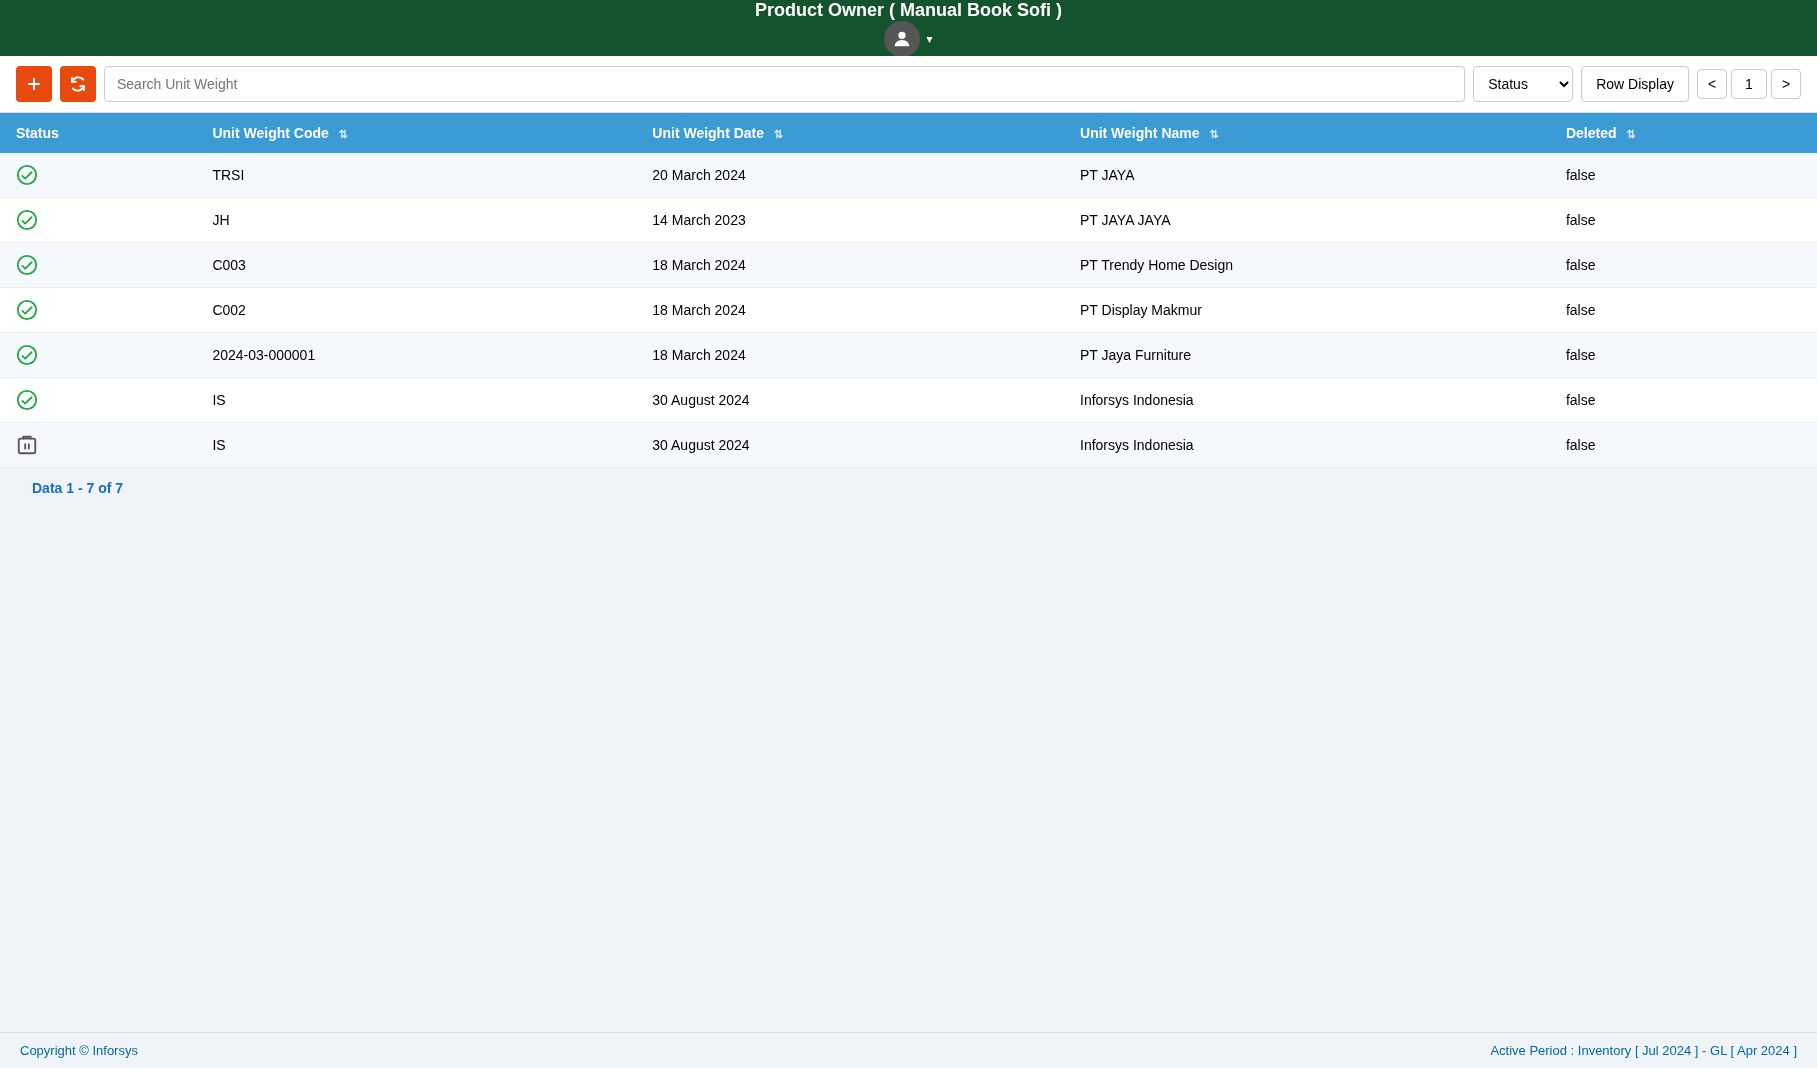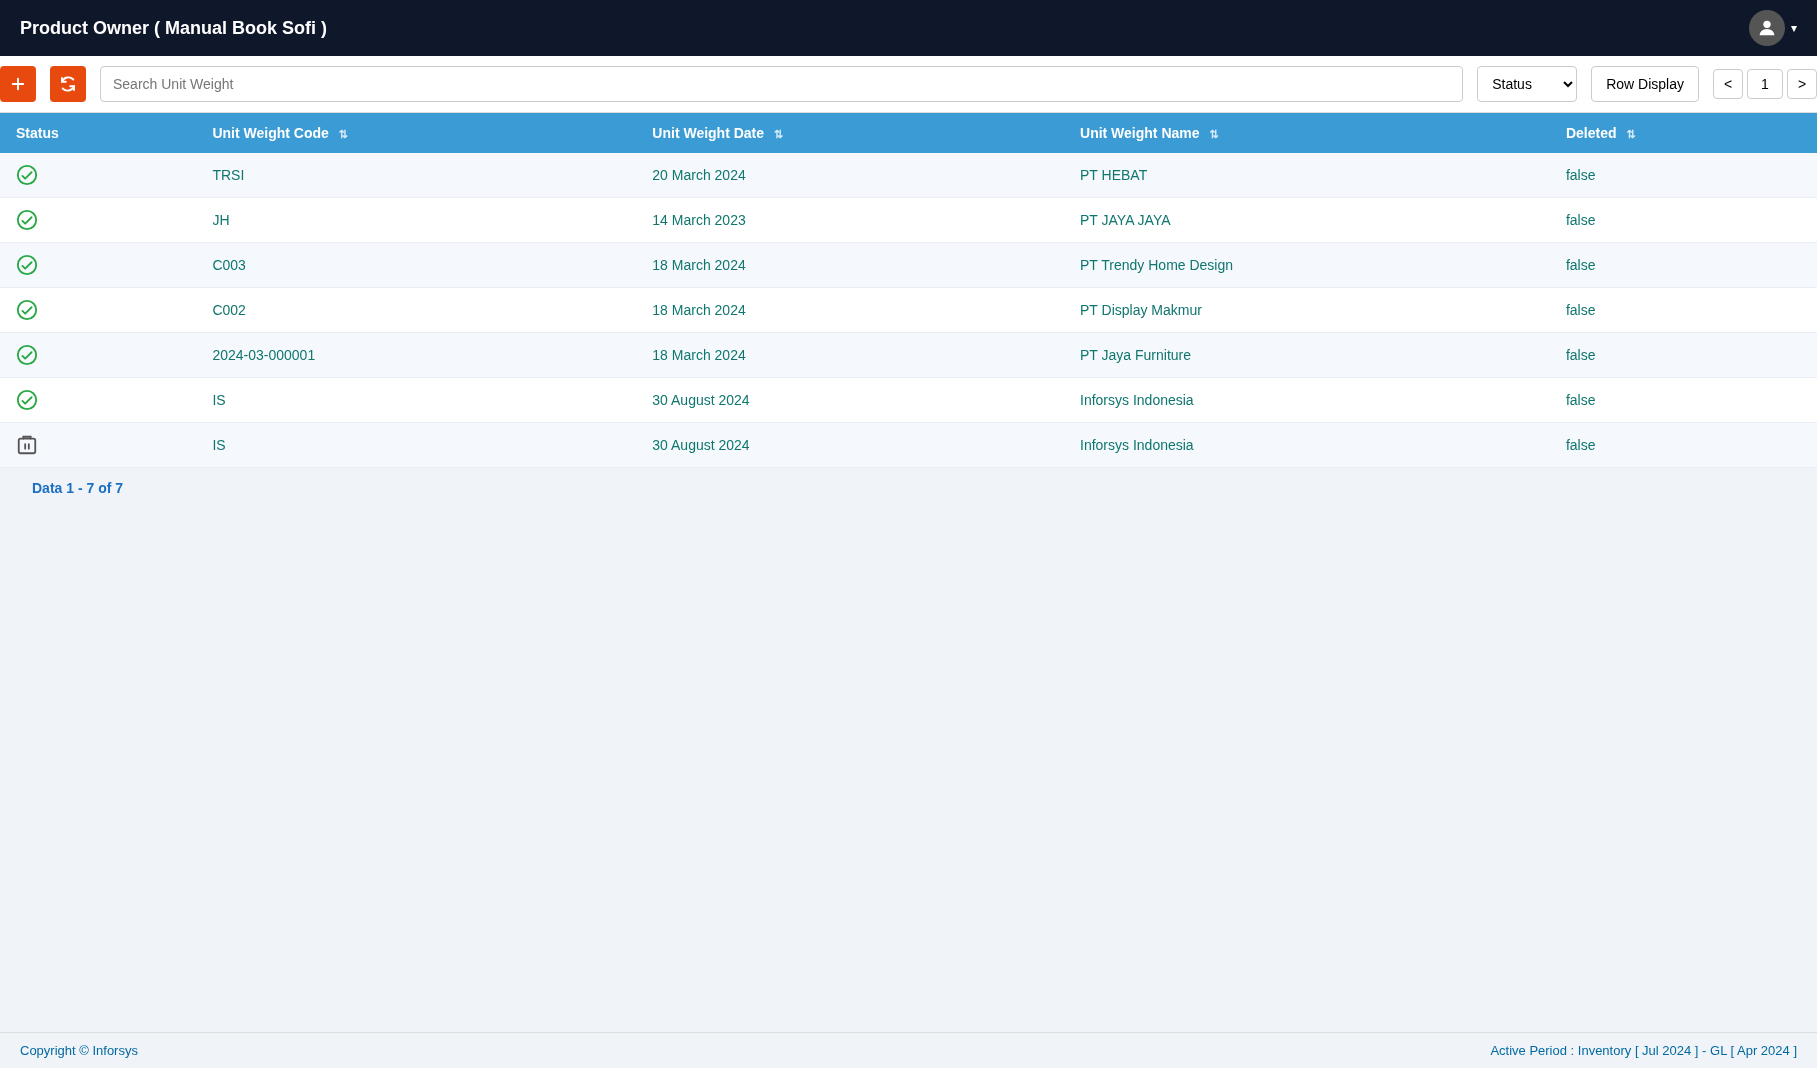--- a/index.html
+++ b/index.html
@@ -1,45 +1,46 @@
 <!DOCTYPE html>
 <html><head>
   <meta charset="utf-8">
   <style>
     * { box-sizing: border-box; margin: 0; padding: 0; }
     body { font-family: Arial, sans-serif; font-size: 14px; background: #f0f4f8; min-height: 1068px; display: flex; flex-direction: column; }
 
     
     .header {
-      background: #0f172a;
+      background: #14532d;
       color: white;
       padding: 0 20px;
       height: 56px;
       display: flex;
       align-items: center;
       justify-content: space-between;
+      flex-direction: column;
     }
     .header-title { font-size: 18px; font-weight: bold; }
     .header-user {
       display: flex; align-items: center; gap: 6px; cursor: pointer;
     }
     .avatar-circle {
       width: 36px; height: 36px; border-radius: 50%;
       background: #555; display: flex; align-items: center; justify-content: center;
       color: white; font-size: 18px;
     }
     .dropdown-arrow { color: white; font-size: 12px; }
 
     
     .toolbar {
       background: white;
-      padding: 10px 0;
+      padding: 10px 16px;
       display: flex;
       align-items: center;
-      gap: 14px;
+      gap: 8px;
       border-bottom: 1px solid #ddd;
     }
     .btn-add {
       background: #e8490f;
       border: none; border-radius: 4px;
       width: 36px; height: 36px;
       display: flex; align-items: center; justify-content: center;
       cursor: pointer; color: white; font-size: 18px;
     }
     .btn-refresh {
@@ -101,21 +102,21 @@
     thead th {
       padding: 12px 16px;
       text-align: left;
       font-weight: 600;
       font-size: 14px;
       white-space: nowrap;
     }
     thead th .sort-arrows { margin-left: 6px; font-size: 11px; opacity: 0.8; }
     tbody tr { background: white; border-bottom: 1px solid #e8eef4; }
     tbody tr:nth-child(odd) { background: #f5f9fd; }
-    tbody td { padding: 11px 16px; color: #0f766e; font-size: 14px; }
+    tbody td { padding: 11px 16px; color: #000000; font-size: 14px; }
 
     .status-icon-ok {
       color: #28a745; font-size: 20px; display: flex; align-items: center;
     }
     .status-icon-deleted {
       color: #555; font-size: 18px; display: flex; align-items: center;
     }
 
     
     .summary {
@@ -197,21 +198,21 @@
           <td>
             <span class="status-icon-ok">
         <svg width="22" height="22" viewBox="0 0 24 24" fill="none">
           <circle cx="12" cy="12" r="10" stroke="#28a745" stroke-width="2"></circle>
           <path d="M7 13l3 3 7-7" stroke="#28a745" stroke-width="2" stroke-linecap="round" stroke-linejoin="round"></path>
         </svg>
       </span>
           </td>
           <td>TRSI</td>
           <td>20 March 2024</td>
-          <td>PT HEBAT</td>
+          <td>PT JAYA</td>
           <td>false</td>
         </tr>
         <tr>
           <td>
             <span class="status-icon-ok">
         <svg width="22" height="22" viewBox="0 0 24 24" fill="none">
           <circle cx="12" cy="12" r="10" stroke="#28a745" stroke-width="2"></circle>
           <path d="M7 13l3 3 7-7" stroke="#28a745" stroke-width="2" stroke-linecap="round" stroke-linejoin="round"></path>
         </svg>
       </span>

